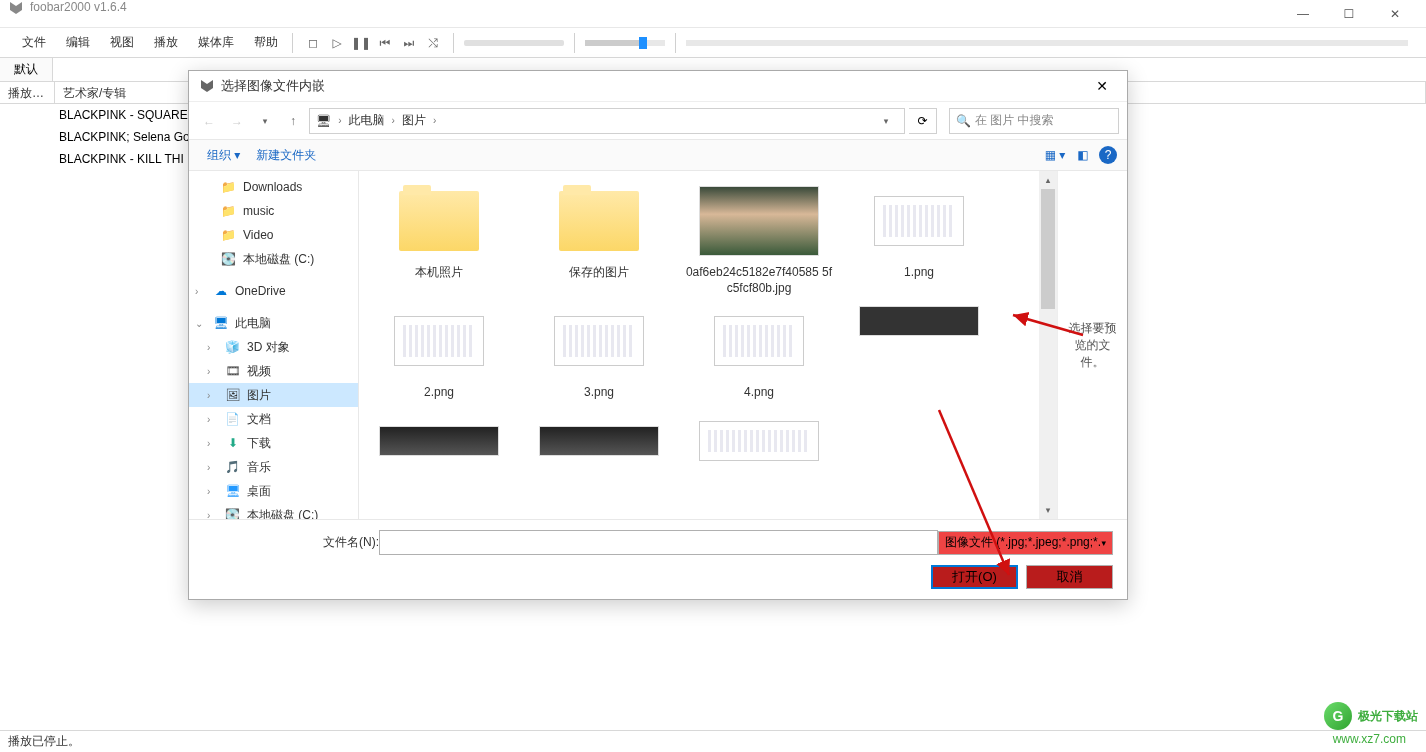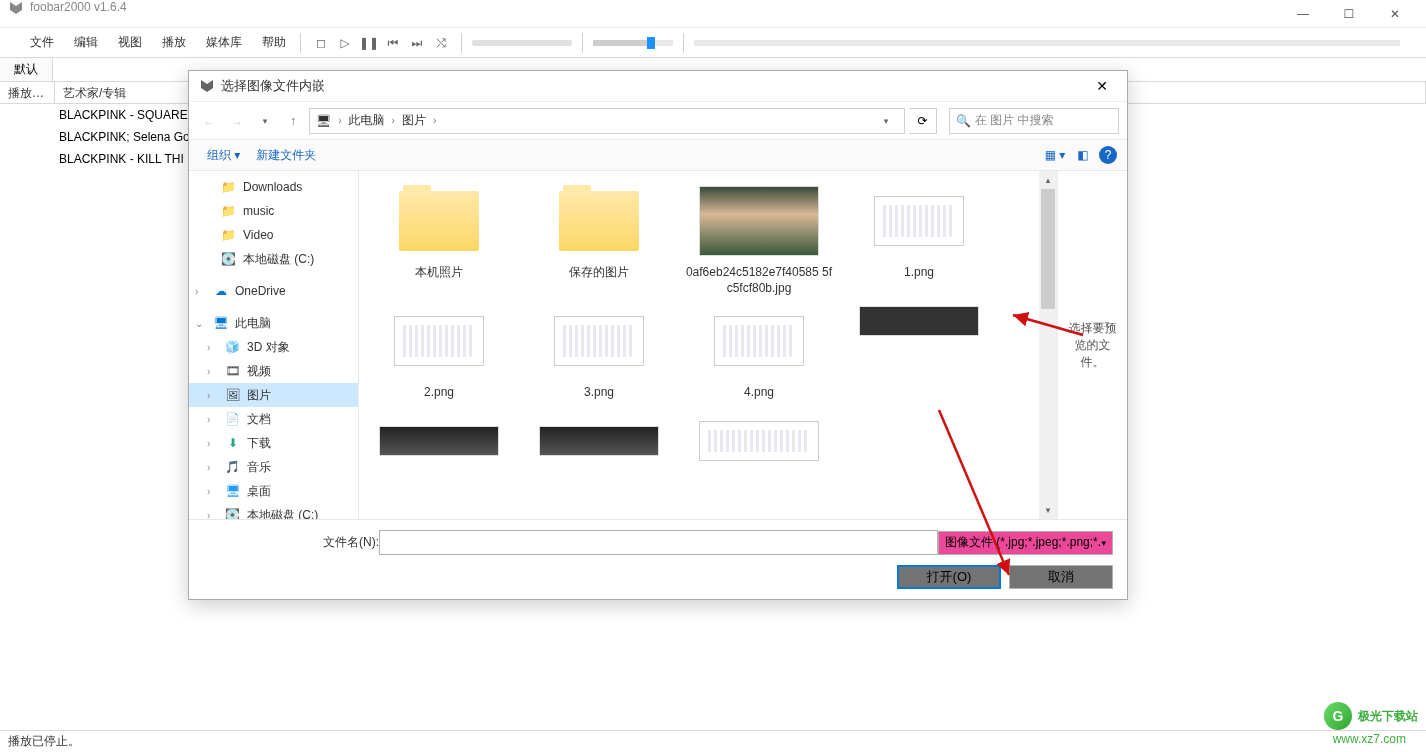--- a/index.html
+++ b/index.html
@@ -6,21 +6,21 @@
 body { background: #fff; width: 1426px; height: 752px; overflow: hidden; position: relative; font-size: 12px; }
 
 
 .titlebar { height: 28px; background: #fff; display: flex; padding: 0 8px; border-bottom: 1px solid #e8e8e8; color: #888; }
 .titlebar .logo { width: 16px; height: 16px; margin-right: 6px; }
 .titlebar .title { flex: 1; }
 .titlebar .winbtns { display: flex; gap: 0; }
 .titlebar .winbtn { width: 46px; height: 28px; display: flex; align-items: center; justify-content: center; color: #555; }
 
 
-.menubar { height: 30px; display: flex; align-items: center; padding: 0 20px; border-bottom: 1px solid #d8d8d8; }
+.menubar { height: 30px; display: flex; align-items: center; padding: 0 12px; border-bottom: 1px solid #d8d8d8; }
 .menubar .menuitem { padding: 4px 10px; color: #333; }
 .menubar .sep { width: 1px; height: 20px; background: #d0d0d0; margin: 0 4px; }
 .menubar .transport { display: flex; gap: 4px; padding: 0 6px; }
 .menubar .tbtn { width: 20px; height: 20px; display: flex; align-items: center; justify-content: center; color: #666; }
 .menubar .seekbar { width: 100px; height: 6px; background: #e0e0e0; border-radius: 2px; margin: 0 6px; }
 .menubar .volbar { width: 80px; height: 6px; background: linear-gradient(90deg, #ccc 0%, #ccc 70%, #e8e8e8 70%, #e8e8e8 100%); margin: 0 6px; position: relative; }
 .menubar .volbar::after { content:""; position:absolute; left:68%; top:-3px; width:8px; height:12px; background:#1e90ff; }
 .menubar .mainseek { flex:1; height: 6px; background: #e8e8e8; margin:0 6px; }
 
 
@@ -88,23 +88,23 @@
 .files-scroll { width:18px; background:#f0f0f0; position:relative; }
 .files-scroll .stop, .files-scroll .sbot { height:18px; background:#f0f0f0; display:flex;align-items:center;justify-content:center;font-size:9px;color:#666; }
 .files-scroll .sthumb { position:absolute; top:18px; left:2px; right:2px; height:120px; background:#ccc; }
 
 .dlg-preview { width:70px; display:flex; align-items:center; justify-content:center; text-align:center; color:#555; font-size:12px; padding:6px; border-left:1px solid #eee; }
 
 .dlg-bottom { border-top:1px solid #e8e8e8; padding:10px 14px; background:#fff; position:relative; }
 .dlg-filerow { display:flex; align-items:center; margin-bottom:10px; }
 .dlg-filerow label { color:#333; }
 .dlg-filerow .fileinput { flex:1; height:25px; border:1px solid #b0b0b0; background:#fff; }
-.dlg-filerow .filter { width:175px; height:24px; border:1px solid #b0b0b0; background:#ec4899; display:flex; align-items:center; padding:0 6px; font-size:12px; justify-content:space-between; }
+.dlg-filerow .filter { width:175px; height:24px; border:1px solid #b0b0b0; background:#ef4444; display:flex; align-items:center; padding:0 6px; font-size:12px; justify-content:space-between; }
 .dlg-btns { display:flex; justify-content:flex-end; gap:8px; }
-.dlg-btns button { width:104px; height:24px; border:1px solid #b0b0b0; background:#737373; font-size:13px; }
+.dlg-btns button { width:87px; height:24px; border:1px solid #b0b0b0; background:#b91c1c; font-size:13px; }
 .dlg-btns button.primary { border:2px solid #0078d7; }
 
 
 .arrow1 { position:absolute; left:1008px; top:310px; pointer-events:none; }
 .arrow2 { position:absolute; left:934px; top:405px; pointer-events:none; }
 
 .watermark { position:absolute; right:8px; bottom:22px; display:flex; align-items:center; gap:6px; opacity:0.9; }
 .watermark .wicon { width:28px; height:28px; border-radius:50%; background:linear-gradient(135deg,#5bd85b,#1a9a1a); display:flex; align-items:center; justify-content:center; color:#fff; font-weight:bold; font-size:14px; }
 .watermark .wtxt { color:#2aa52a; font-size:12px; font-weight:700; }
 .watermark .wurl { position:absolute; right:12px; bottom:-16px; color:#2aa52a; font-size:12px; }

